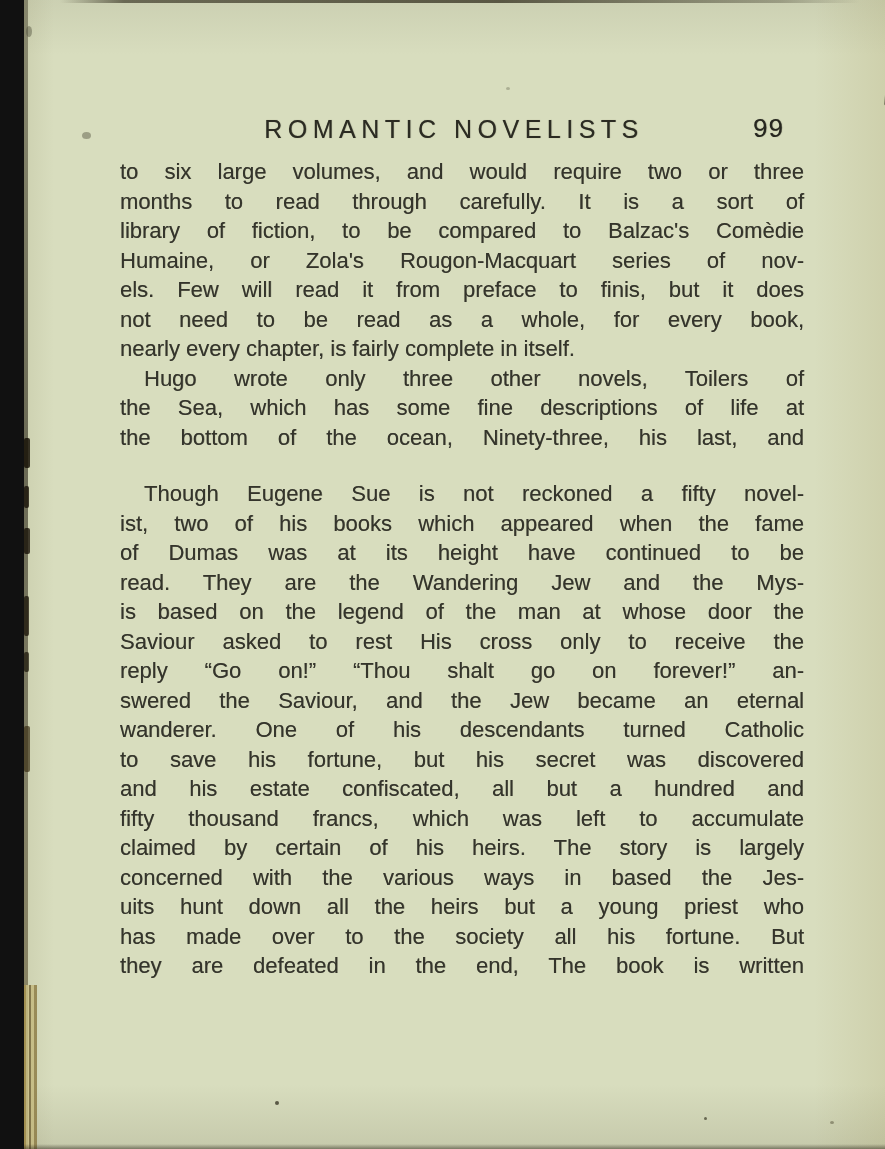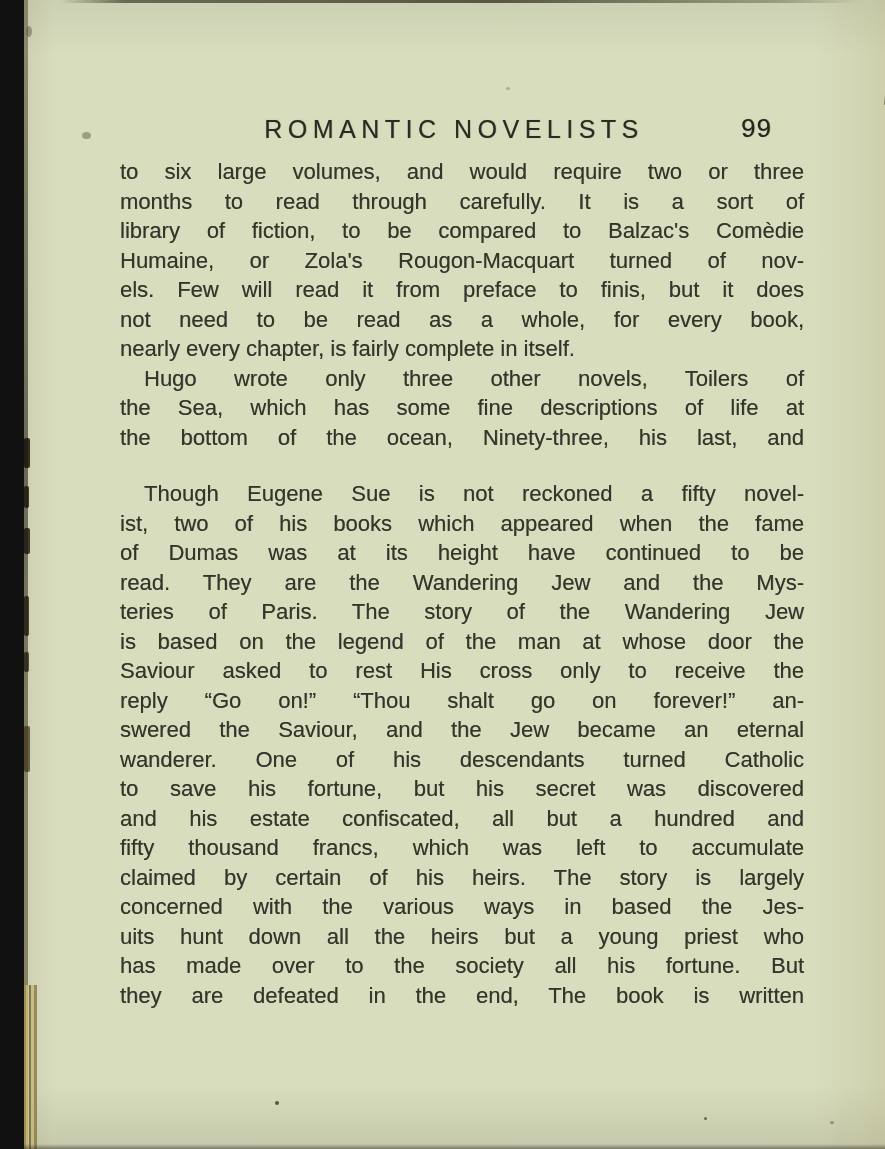--- a/index.html
+++ b/index.html
@@ -17,21 +17,21 @@
       #d8ddbe;
     margin-left: 24px;
   }
   
   .header { position: absolute; top: 115px; left: 88px; width: 684px; text-align: center; }
   .title {
     font-size: 25px; letter-spacing: 0.22em; color: #2b2b22;
     text-shadow: 0.4px 0.4px 0.7px rgba(40,40,30,0.5);
   }
   .pagenum {
-    position: absolute; top: -2px; right: 24px;
+    position: absolute; top: -2px; right: 12px;
     font-size: 26px; letter-spacing: 1px; color: #26261f;
     text-shadow: 0.4px 0.4px 0.7px rgba(40,40,30,0.55);
   }
   
   .body {
     position: absolute; top: 157px; left: 96px; width: 684px;
     font-size: 22px;
     text-shadow: 0.3px 0.3px 0.6px rgba(46,46,36,0.5);
   }
   .line {
@@ -105,36 +105,35 @@
   <div class="header">
     <span class="title">ROMANTIC NOVELISTS</span>
     <span class="pagenum">99</span>
   </div>
 
   <div class="body" id="page-body">
       <div class="para">
         <div class="line">to six large volumes, and would require two or three</div>
         <div class="line">months to read through carefully.  It is a sort of</div>
         <div class="line">library of fiction, to be compared to Balzac's Comèdie</div>
-        <div class="line">Humaine, or Zola's Rougon-Macquart turned of nov-</div>
+        <div class="line">Humaine, or Zola's Rougon-Macquart series of nov-</div>
         <div class="line">els.  Few will read it from preface to finis, but it does</div>
         <div class="line">not need to be read as a whole, for every book,</div>
         <div class="line no-just">nearly every chapter, is fairly complete in itself.</div>
       </div>
       <div class="para">
         <div class="line indent">Hugo wrote only three other novels, Toilers of</div>
         <div class="line">the Sea, which has some fine descriptions of life at</div>
         <div class="line">the bottom of the ocean, Ninety-three, his last, and</div>
       </div>
       <div class="para gap">
         <div class="line indent">Though Eugene Sue is not reckoned a fifty novel-</div>
         <div class="line">ist, two of his books which appeared when the fame</div>
         <div class="line">of Dumas was at its height have continued to be</div>
         <div class="line">read.  They are the Wandering Jew and the Mys-</div>
-        <div class="line">teries of Paris.  The story of the Wandering Jew</div>
         <div class="line">is based on the legend of the man at whose door the</div>
         <div class="line">Saviour asked to rest His cross only to receive the</div>
         <div class="line">reply “Go on!”  “Thou shalt go on forever!” an-</div>
         <div class="line">swered the Saviour, and the Jew became an eternal</div>
         <div class="line">wanderer.  One of his descendants turned Catholic</div>
         <div class="line">to save his fortune, but his secret was discovered</div>
         <div class="line">and his estate confiscated, all but a hundred and</div>
         <div class="line">fifty thousand francs, which was left to accumulate</div>
         <div class="line">claimed by certain of his heirs.  The story is largely</div>
         <div class="line">concerned with the various ways in based the Jes-</div>

